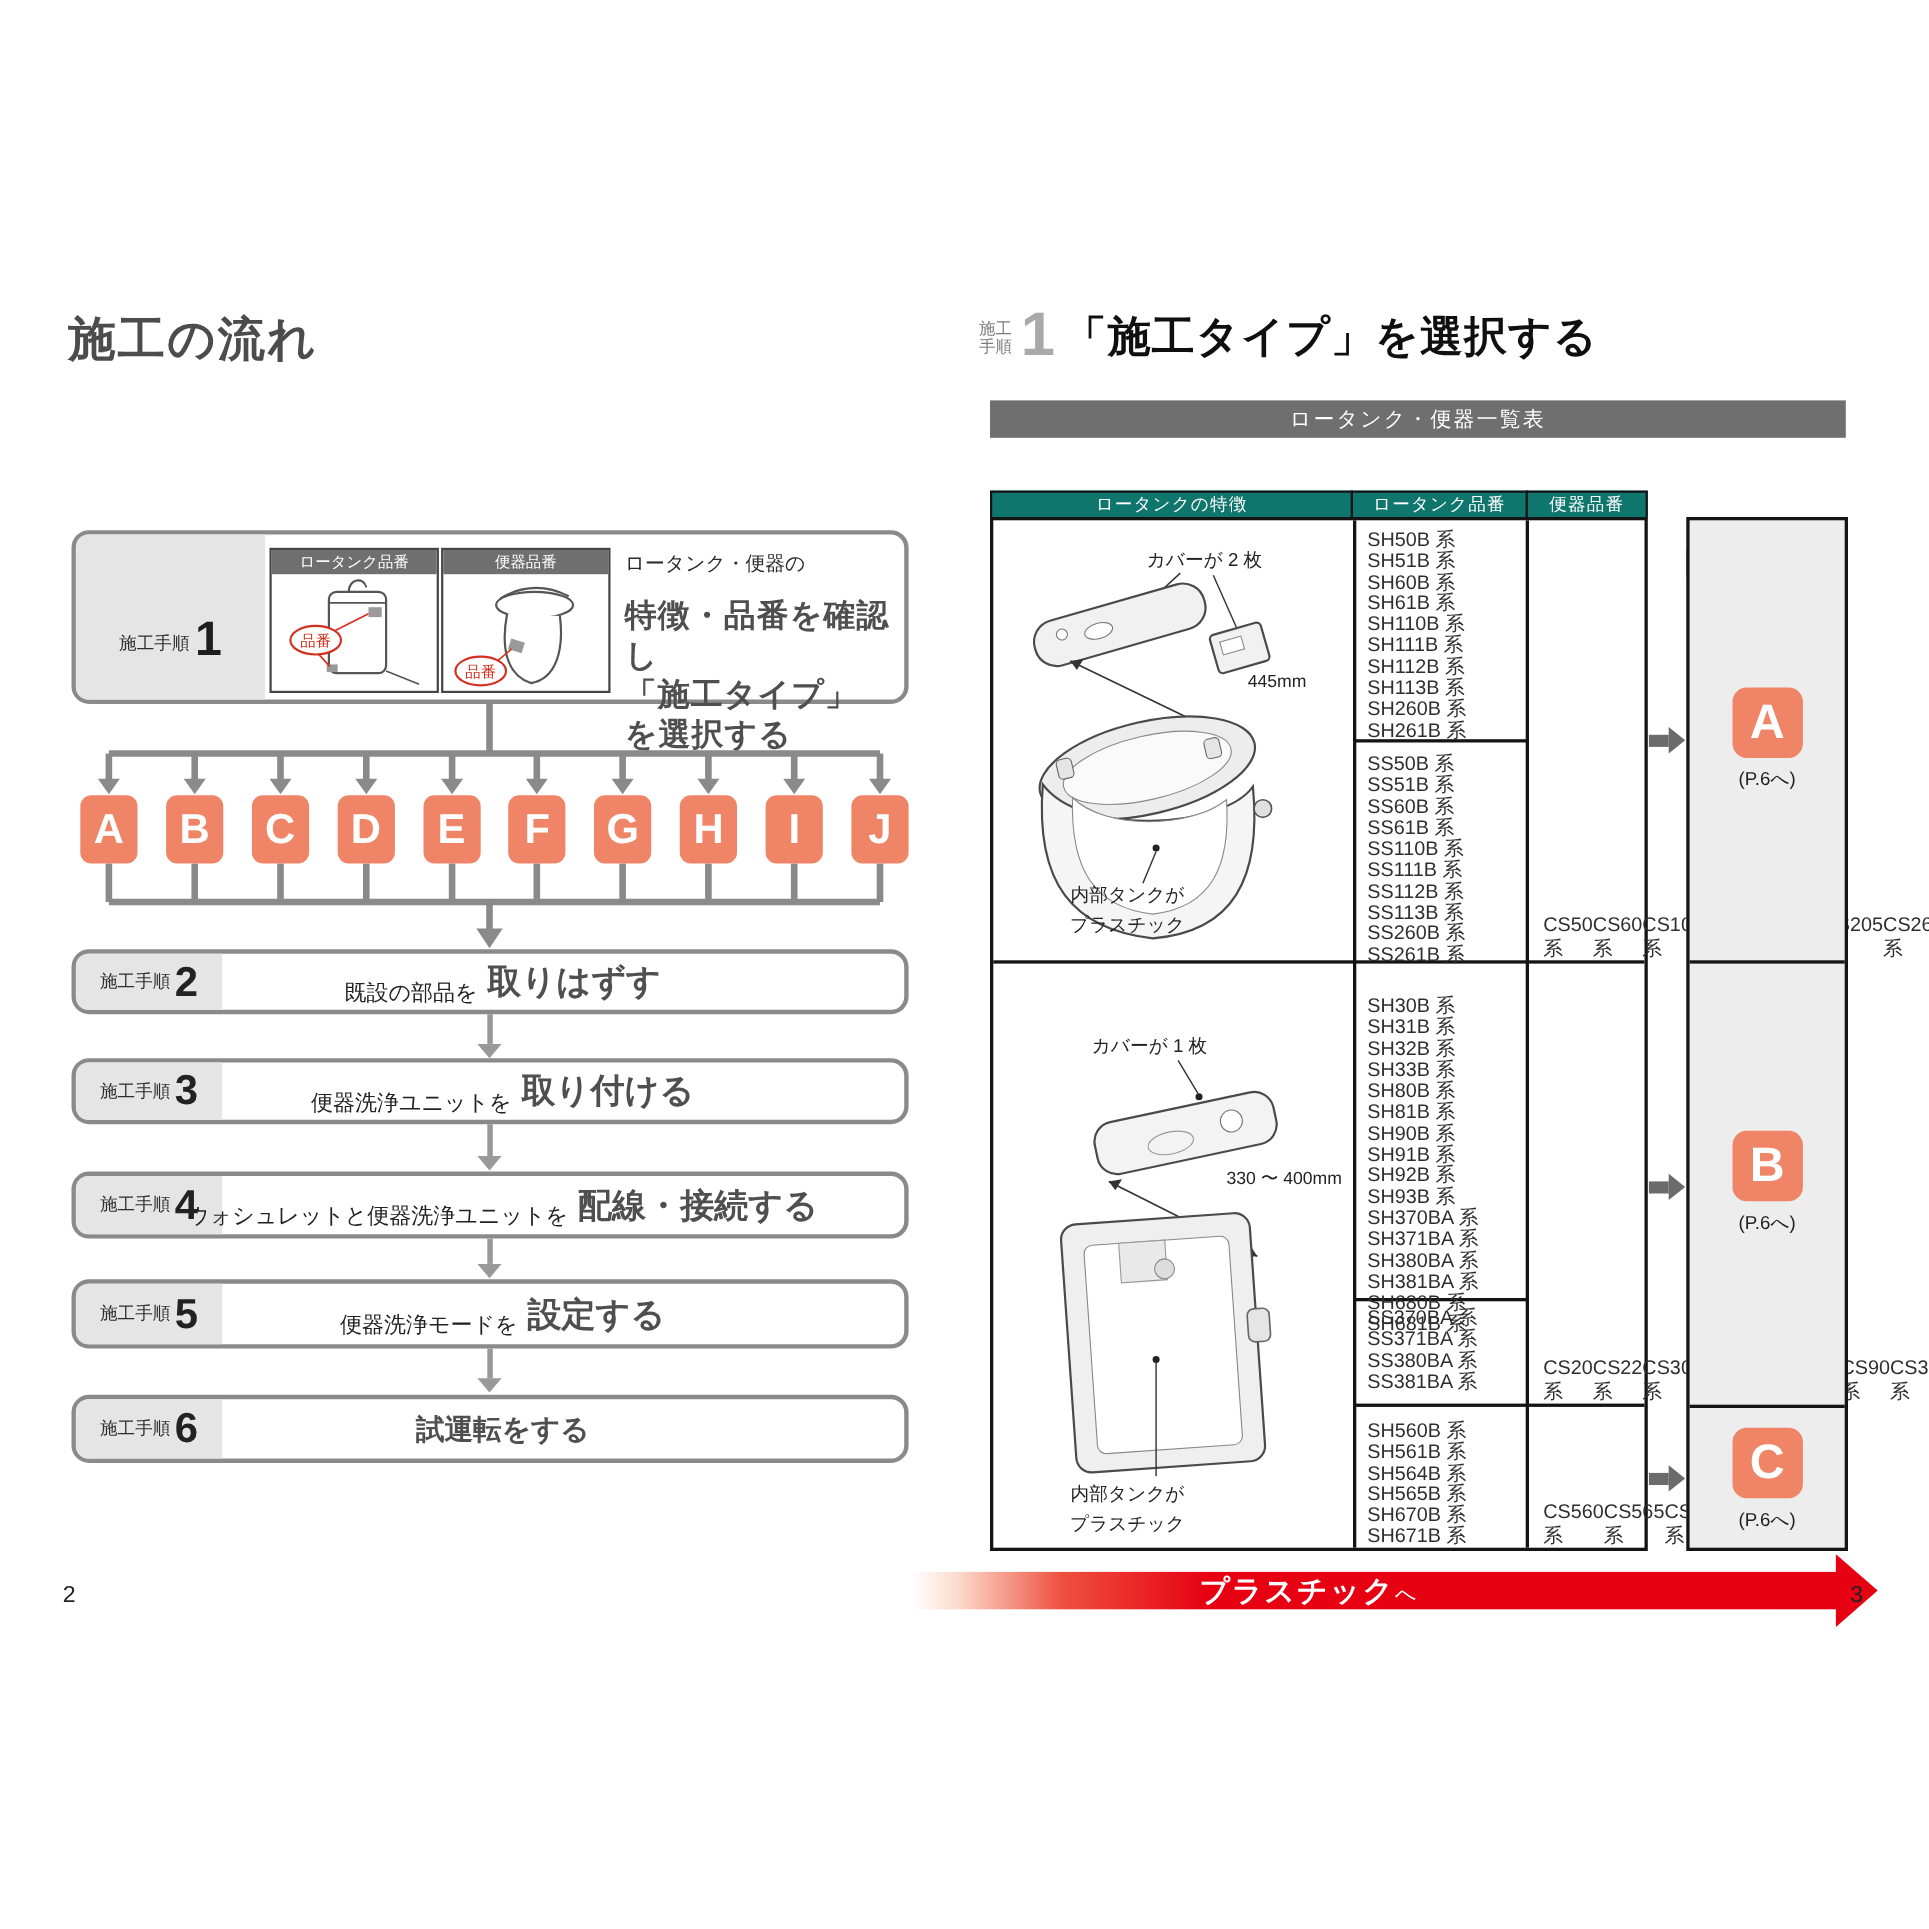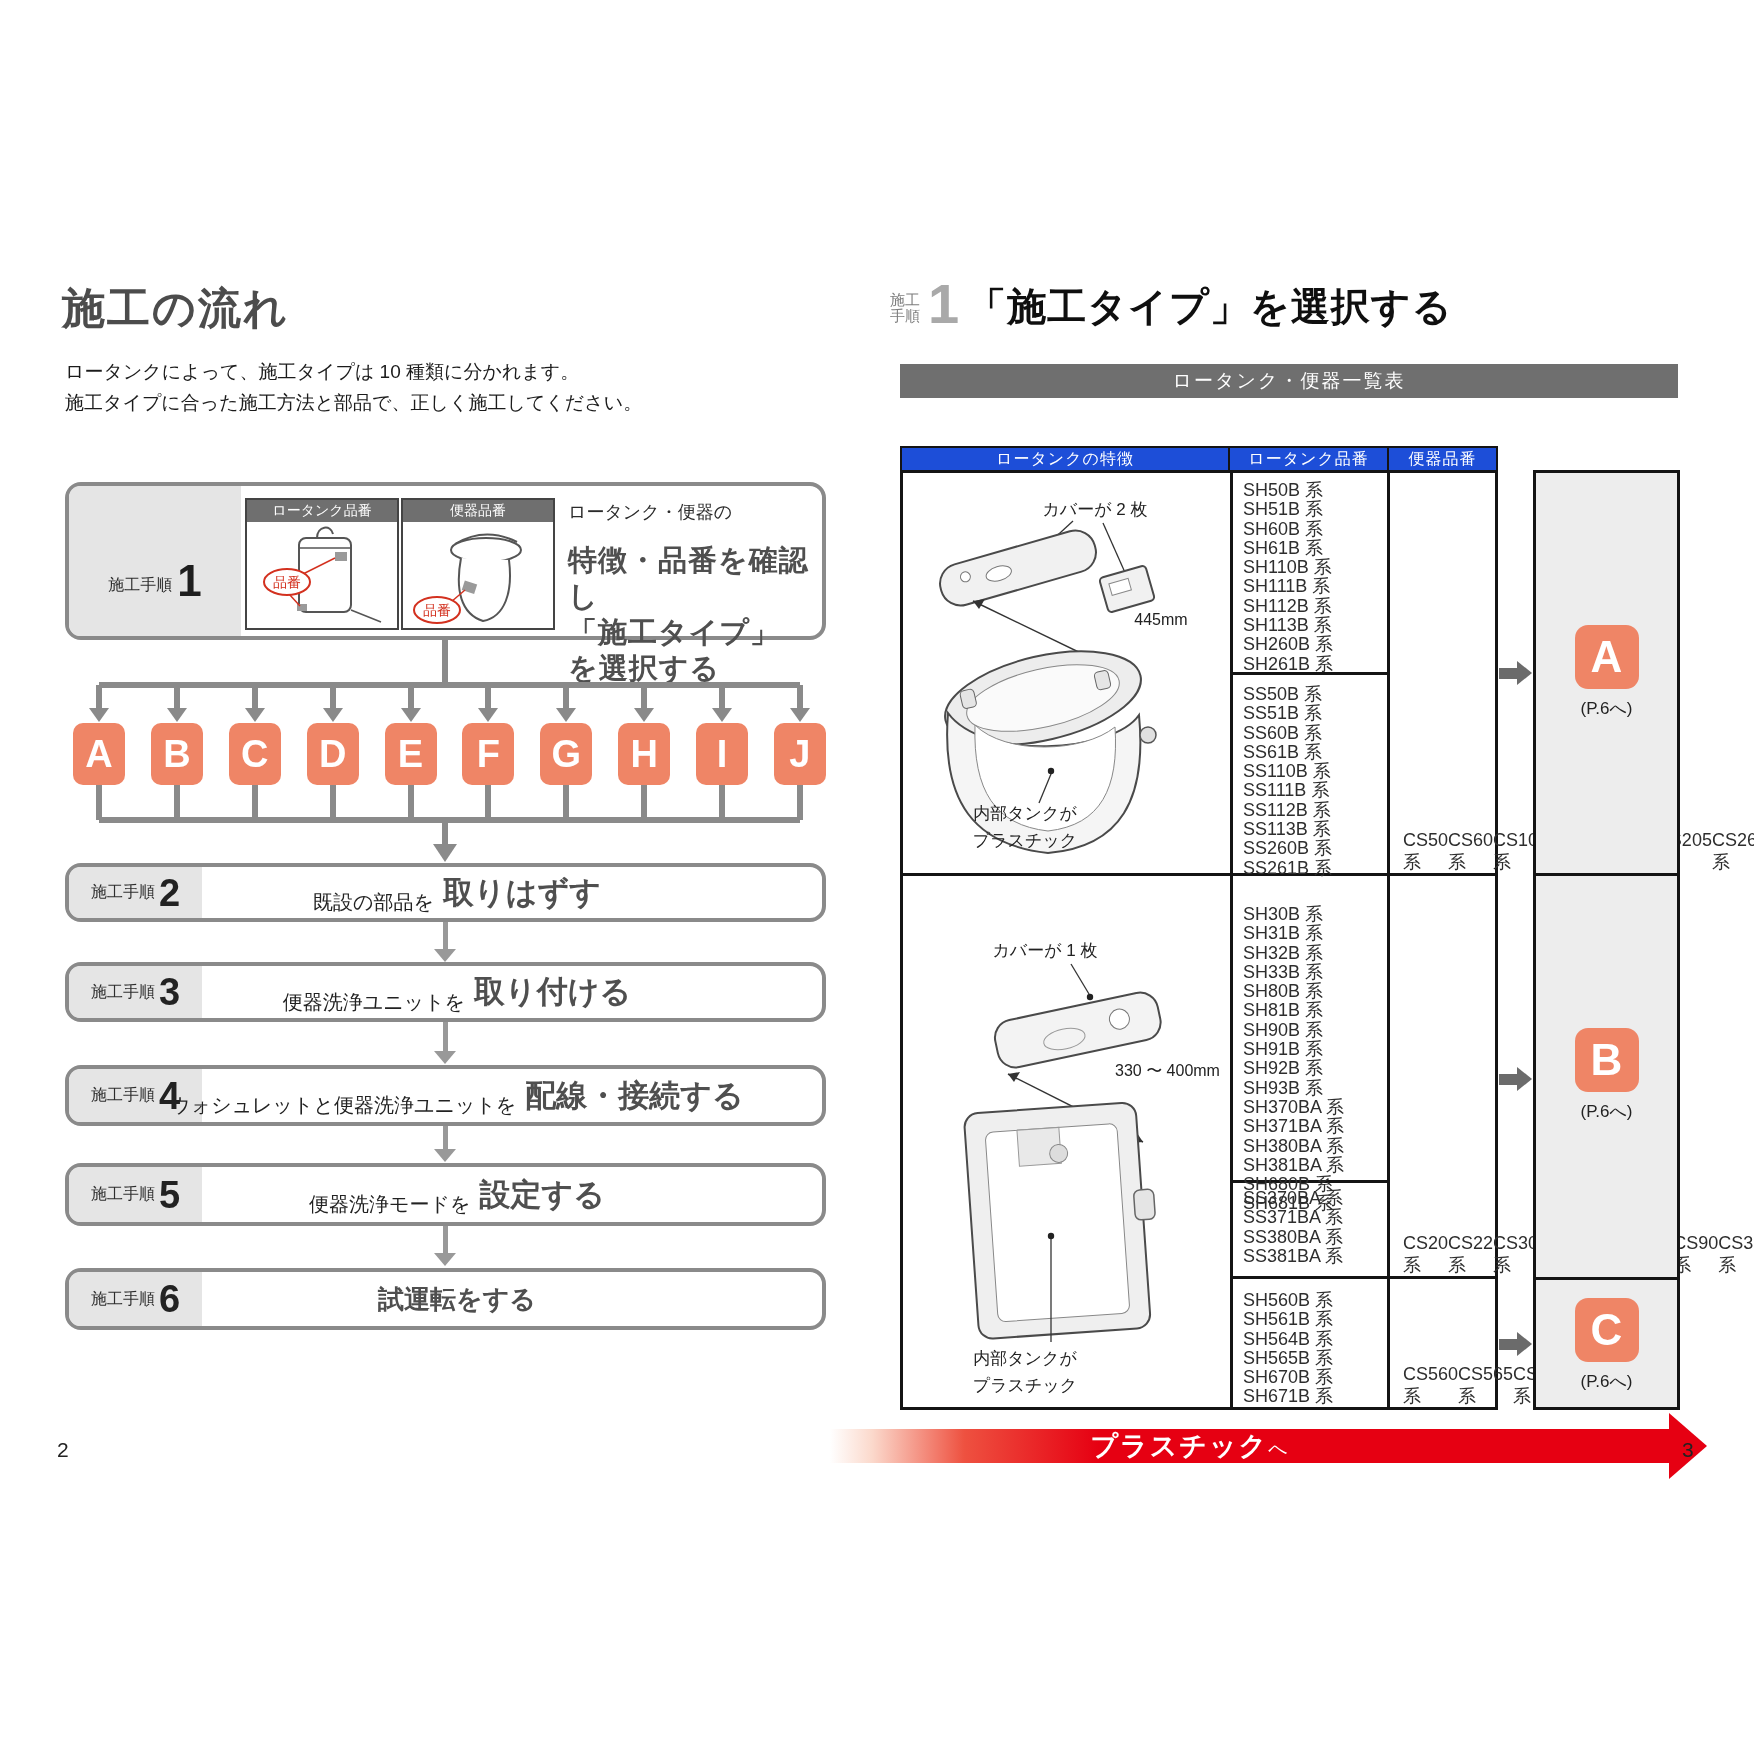--- a/index.html
+++ b/index.html
@@ -37,21 +37,21 @@
   .varrow .stem{width:5px;background:#999;}
   .varrow .head{width:0;height:0;border-left:11px solid transparent;border-right:11px solid transparent;border-top:13px solid #999;}
 
   
   .r-heading{display:flex;align-items:flex-end;gap:8px;}
   .r-badge{font-size:15px;line-height:16px;color:#7d7d7d;margin-bottom:6px;}
   .r-num{font-size:56px;line-height:52px;font-weight:800;color:#a9a9a9;}
   .r-title{font-size:39px;font-weight:800;color:#0f0f0f;letter-spacing:1px;line-height:46px;}
 
   .graybar{background:#6f6f6f;color:#fff;font-size:19px;display:flex;align-items:center;justify-content:center;letter-spacing:2px;}
-  .thead{background:#1d4ed8;color:#fff;font-size:16px;display:flex;align-items:center;justify-content:center;
+  .thead{background:#0f766e;color:#fff;font-size:16px;display:flex;align-items:center;justify-content:center;
          border:2px solid #141414;box-sizing:border-box;letter-spacing:1px;}
 
   .tbody{border:3px solid #141414;box-sizing:border-box;background:#fff;}
   .vline,.hline{position:absolute;background:#141414;}
   .models{position:absolute;font-size:18px;line-height:19.3px;color:#2e2e2e;white-space:nowrap;}
   .cs-cell{position:absolute;display:flex;align-items:flex-end;box-sizing:border-box;padding-left:13px;
            font-size:18px;line-height:21.5px;color:#2e2e2e;}
 
   .typecol{border:3px solid #141414;box-sizing:border-box;background:#ededed;}
   .type-sec{position:absolute;left:0;width:141px;display:flex;flex-direction:column;align-items:center;}
@@ -72,24 +72,20 @@
 
   .pagenum{font-size:21px;color:#222;}
   svg text{font-family:"Liberation Sans","DejaVu Sans",sans-serif;}
 </style>
 </head>
 <body>
 
 <div id="canvas">
 
   <div class="abs page-title" style="left:62px;top:280px;">施工の流れ</div>
-  <div class="abs intro" style="left:65px;top:356px;">
-      <div>ロータンクによって、施工タイプは 10 種類に分かれます。</div>
-      <div>施工タイプに合った施工方法と部品で、正しく施工してください。</div>
-    </div>
 
   <div class="stepbox" style="top:482px;height:158px;">
     <div class="step1-label" style="transform:translateY(0);">
       <span class="lbl" style="font-size:16px;color:#2d2d2d;transform:translateY(24px);">施工手順</span>
       <span class="num" style="font-size:44px;font-weight:800;transform:translateY(20px);">1</span>
     </div>
 
     <div class="panel" style="left:176px;top:12px;">
       <div class="panel-h">ロータンク品番</div>
       <svg width="150" height="106" viewBox="0 0 150 106">

